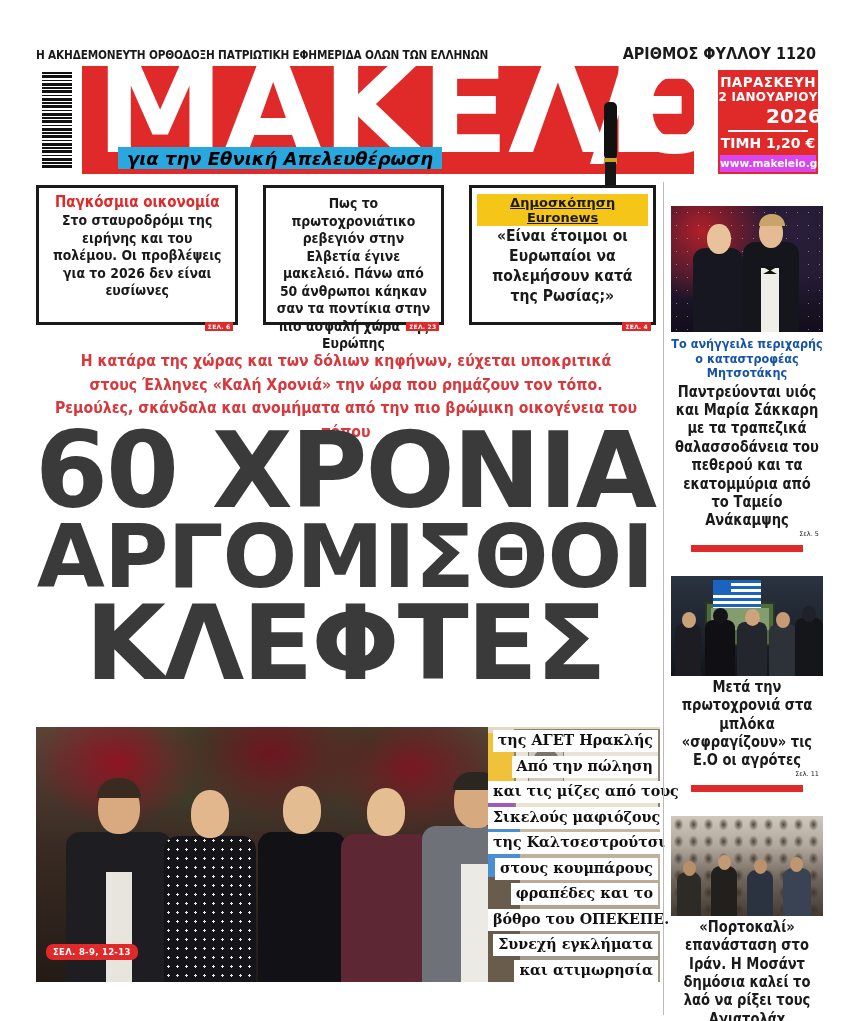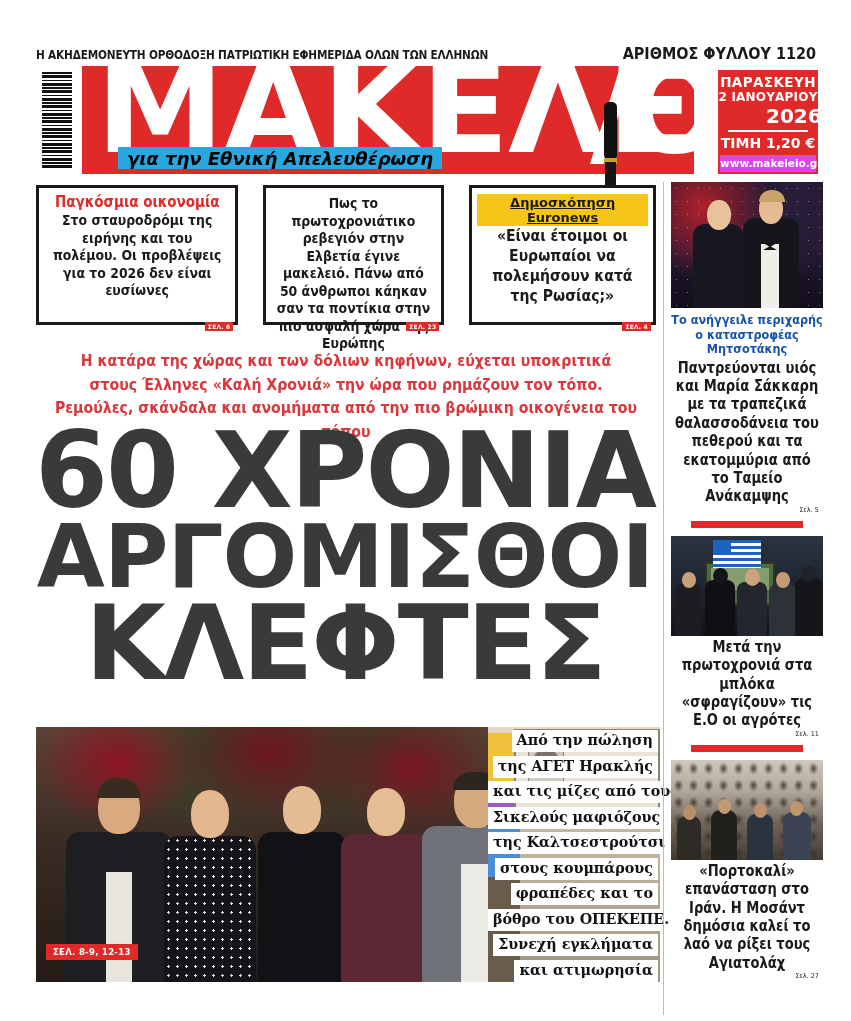--- a/index.html
+++ b/index.html
@@ -100,38 +100,38 @@
       radial-gradient(ellipse 170px 120px at 40% 8%, #2e4426 0%, rgba(46,68,38,0) 75%),
       radial-gradient(ellipse 170px 120px at 75% 8%, #2c4024 0%, rgba(44,64,36,0) 75%),
       linear-gradient(to bottom, #5b4436 0%, #3a2c24 45%, #241a16 100%); }
   .fig { position:absolute; bottom:0; }
   .fig .head { position:absolute; left:50%; transform:translateX(-50%); border-radius:48% 48% 45% 45%;}
   .fig .hair { position:absolute; left:50%; transform:translateX(-50%); }
   .fig .body { position:absolute; left:50%; transform:translateX(-50%); border-radius:14px 14px 0 0;}
   .fig .shirt{ position:absolute; left:50%; transform:translateX(-50%); }
 
   .photo-tag { position:absolute; left:10px; bottom:22px; background:#e02a2a; color:#fff;
-               font-size:8.5px; font-weight:900; padding:3px 7px; letter-spacing:0.3px; z-index:9;}
+               font-size:8.5px; font-weight:900; padding:3px 7px; letter-spacing:0.3px; z-index:9;border-radius:7px;}
 
   
   .capcol { position:absolute; left:488px; top:730px; width:170px; text-align:right; }
   .capline { display:inline-block; background:#ffffff; color:#111;
              font-family:"DejaVu Serif","Liberation Serif", serif;
              font-weight:700; font-size:14.3px; line-height:19px;
              padding:1px 5px 2px 5px; margin-bottom:3.5px; white-space:nowrap; }
   .capbg { position:absolute; left:488px; top:727px; width:172px; height:255px;
            overflow:hidden; background:#cfc6b8; }
   .capbg-inner { position:absolute; inset:0;
     background:
       linear-gradient(to bottom,#e6d9c4 0%, #c9bda8 30%, #b9ad98 60%, #9e9484 100%); }
 
   
   .rail { position:absolute; left:663px; top:182px; width:160px; height:833px;
           border-left:1.2px solid #bbb; padding-left:7px; }
-  .rail-item { position:relative; width:152px; text-align:center; }
+  .rail-item { position:relative; width:152px; text-align:center;margin-top:24px; }
   .rail-photo { width:152px; position:relative; overflow:hidden; background:#222; }
   .rail-kicker { color:#1553a8; font-size:12.5px; font-weight:900; line-height:14.5px;
                  margin-top:5px;
                  font-family:"DejaVu Sans Condensed","DejaVu Sans",sans-serif; }
   .rail-head { color:#1a1a1a; font-size:15.2px; font-weight:900; line-height:18.4px;
                margin-top:2px;
                font-family:"DejaVu Sans Condensed","DejaVu Sans",sans-serif;
                transform:scaleX(0.96); }
   .rail-sel { font-size:6.5px; font-weight:400; color:#1a1a1a; text-align:right;
               padding-right:4px; margin-top:0px; }
@@ -261,22 +261,22 @@
         <div class="body" style="bottom:0; width:108px; height:156px; background:#6f7178;"></div>
         <div class="shirt" style="bottom:0; width:30px; height:118px; background:#eceae4;"></div>
         <div class="head" style="bottom:154px; width:44px; height:54px; background:#d7a97f;"></div>
         <div class="hair" style="bottom:192px; width:46px; height:18px; background:#2c2620; border-radius:23px 23px 0 0;"></div>
       </div>
     </div>
     <div class="photo-tag">ΣΕΛ. 8-9, 12-13</div>
   </div>
 
   <div class="capcol">
+    <div><span class="capline">της ΑΓΕΤ Ηρακλής</span></div>
     <div><span class="capline">Από την πώληση</span></div>
-    <div><span class="capline">της ΑΓΕΤ Ηρακλής</span></div>
     <div><span class="capline">και τις μίζες από τους</span></div>
     <div><span class="capline">Σικελούς μαφιόζους</span></div>
     <div><span class="capline">της Καλτσεστρούτσι</span></div>
     <div><span class="capline">στους κουμπάρους</span></div>
     <div><span class="capline">φραπέδες και το</span></div>
     <div><span class="capline">βόθρο του ΟΠΕΚΕΠΕ.</span></div>
     <div><span class="capline">Συνεχή εγκλήματα</span></div>
     <div><span class="capline">και ατιμωρησία</span></div>
   </div>
 

